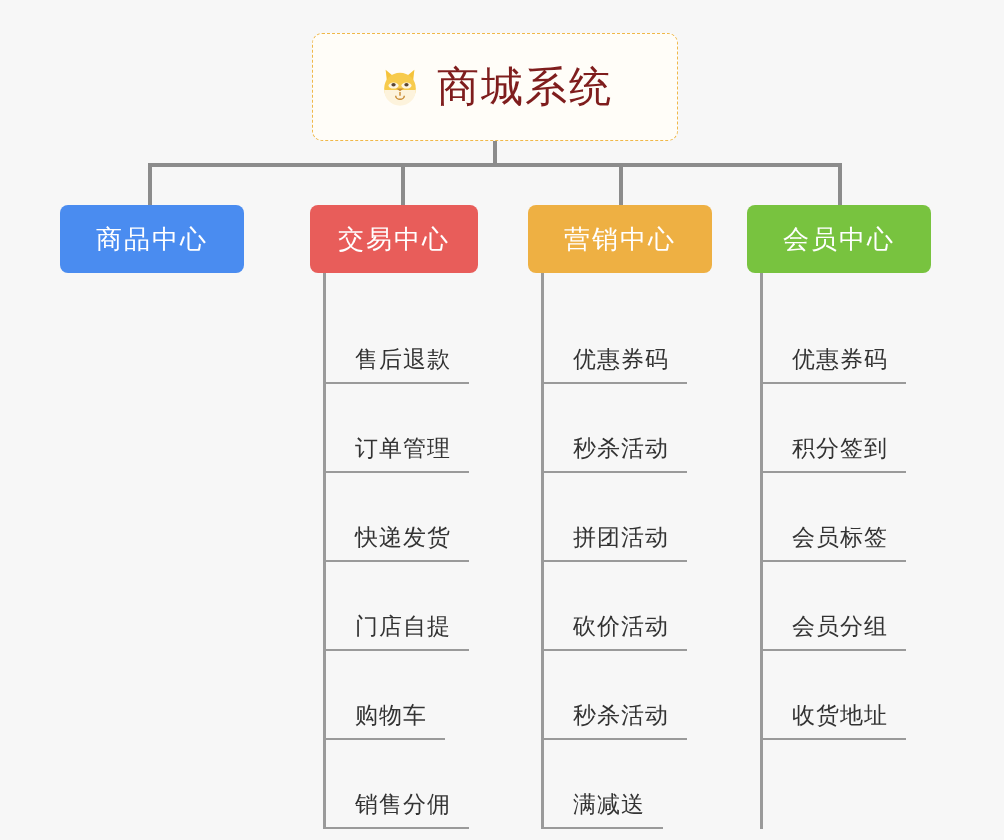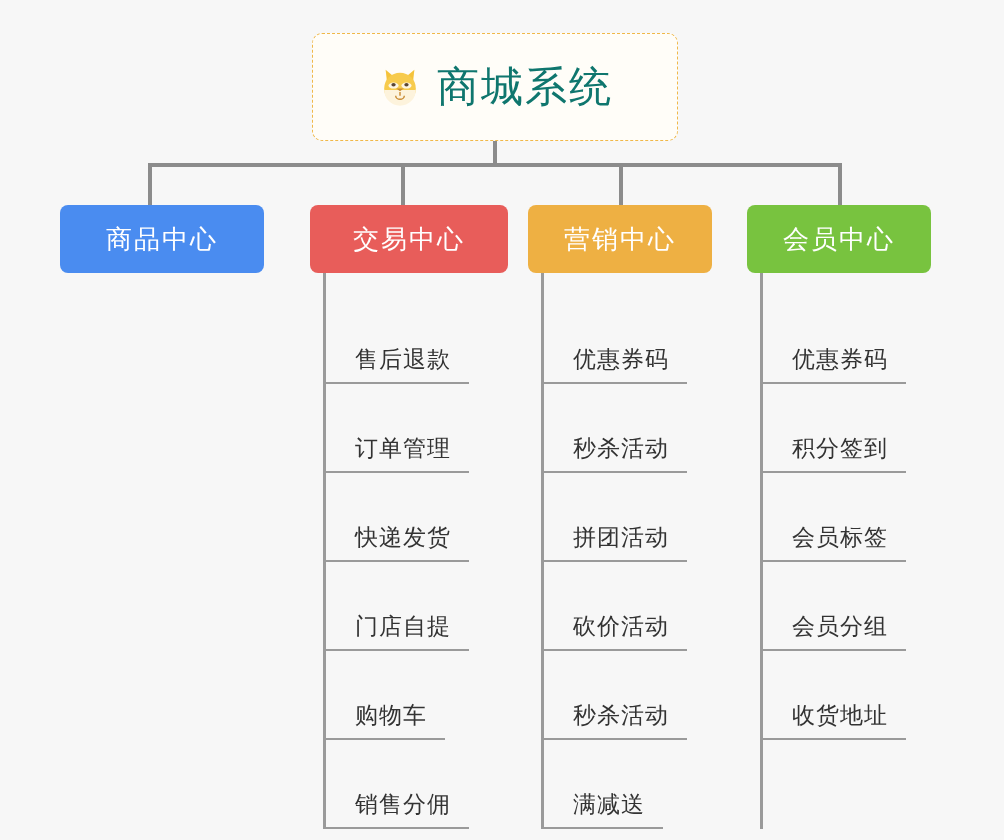--- a/index.html
+++ b/index.html
@@ -36,21 +36,21 @@
     gap: 14px;
   }
   .root-emoji {
     font-size: 40px;
     line-height: 1;
     display: block;
   }
   .root-emoji svg { display:block; }
   .root-title {
     font-size: 42px;
-    color: #0f766e;
+    color: #7f1d1d;
     letter-spacing: 2px;
     line-height: 1;
     white-space: nowrap;
   }
 
   
   .conn {
     position: absolute;
     background: #8c8c8c;
   }
@@ -129,27 +129,27 @@
   <div class="conn conn-v" style="left:493px; top:141px; height:26px;"></div>
 
   <div class="conn conn-h" style="left:150px; top:163px; width:692px;"></div>
 
   <div class="conn conn-v" style="left:148px; top:163px; height:44px;"></div>
   <div class="conn conn-v" style="left:401px; top:163px; height:44px;"></div>
   <div class="conn conn-v" style="left:619px; top:163px; height:44px;"></div>
   <div class="conn conn-v" style="left:838px; top:163px; height:44px;"></div>
 
   <div class="branch" style="left:60px; width:184px;">
-    <div class="branch-header" style="background:#4a8cf0; width:204px;">
+    <div class="branch-header" style="background:#4a8cf0; width:184px;">
       <span>商品中心</span>
     </div>
   </div>
 
   <div class="branch" style="left:310px; width:184px;">
-    <div class="branch-header" style="background:#e85d5a; width:198px;">
+    <div class="branch-header" style="background:#e85d5a; width:168px;">
       <span>交易中心</span>
     </div>
     <div class="branch-body">
       <div class="spine" style="height:556px;"></div>
       <div class="leaf">
         <span class="leaf-inner">售后退款</span>
       </div>
       <div class="leaf">
         <span class="leaf-inner">订单管理</span>
       </div>

